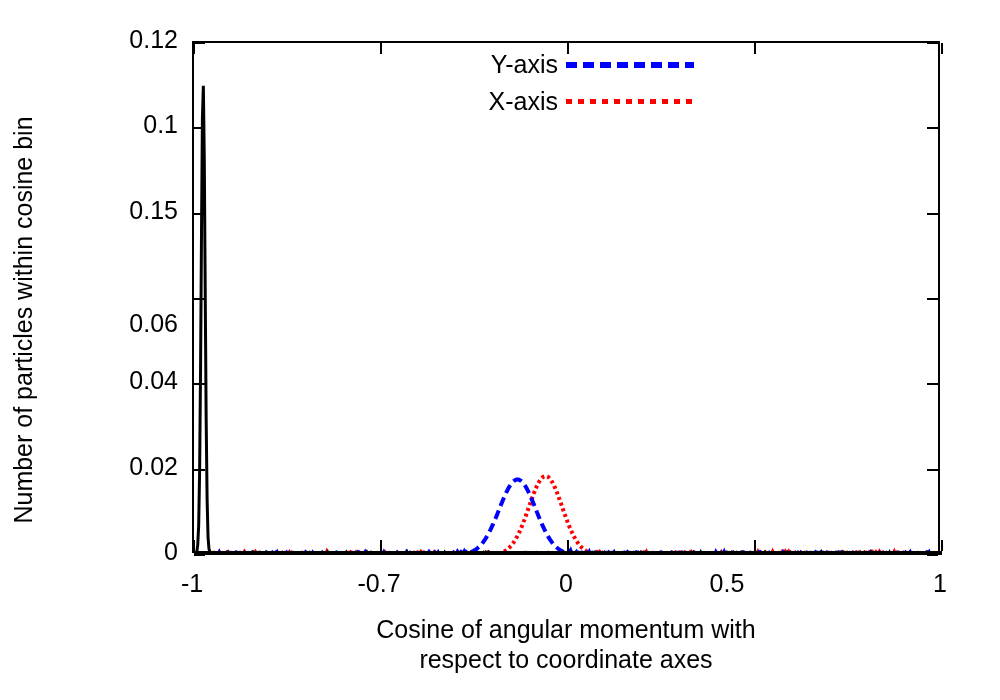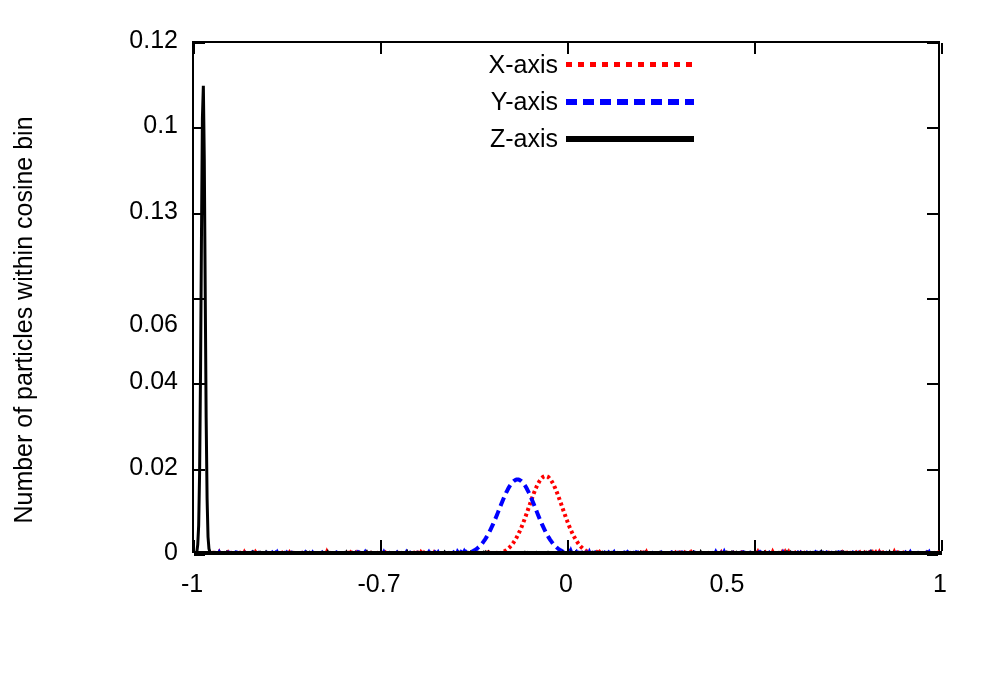--- a/index.html
+++ b/index.html
@@ -122,39 +122,39 @@
       <div class="xtick t" style="left: 560px;"></div>
       <div class="xtick" style="left: 747px;"></div>
       <div class="xtick t" style="left: 747px;"></div>
     </div>
 
   <div id="ticklayer">
       <div class="ytlabel" style="left: 0px; width: 178px; top: 537px;">0</div>
       <div class="ytlabel" style="left: 0px; width: 178px; top: 451.667px; text-align: right;">0.02</div>
       <div class="ytlabel" style="left: 0px; width: 178px; top: 366.333px;">0.04</div>
       <div class="ytlabel" style="left: 0px; width: 178px; top: 281px; margin-top: 28px;">0.06</div>
-      <div class="ytlabel" style="left: 0px; width: 178px; top: 195.667px;">0.13</div>
+      <div class="ytlabel" style="left: 0px; width: 178px; top: 195.667px;">0.15</div>
       <div class="ytlabel" style="left: 0px; width: 178px; top: 110.333px; text-align: right;">0.1</div>
       <div class="ytlabel" style="left: 0px; width: 178px; top: 25px;">0.12</div>
       <div class="xtlabel" style="left: 132px; width: 120px; top: 569px;">-1</div>
       <div class="xtlabel" style="left: 319px; width: 120px; top: 569px;">-0.7</div>
       <div class="xtlabel" style="left: 506px; width: 120px; top: 569px;">0</div>
       <div class="xtlabel" style="left: 667px; width: 120px; top: 569px;">0.5</div>
       <div class="xtlabel" style="left: 880px; width: 120px; top: 569px;">1</div>
     </div>
 
   <div id="legend">
     <div class="legrow">
-      <span class="legtext">X-axis</span>
-      <span class="legsample samp-red"></span>
-    </div>
-    <div class="legrow">
       <span class="legtext">Y-axis</span>
       <span class="legsample samp-blue"></span>
     </div>
     <div class="legrow">
-      <span class="legtext">Z-axis</span>
-      <span class="legsample samp-black"></span>
+      <span class="legtext">X-axis</span>
+      <span class="legsample samp-red"></span>
     </div>
   </div>
 
+  <div id="xlabel">
+    <span>Cosine of angular momentum with</span>
+    <span>respect to coordinate axes</span>
+  </div>
 
 </div>
 
 </body></html>

